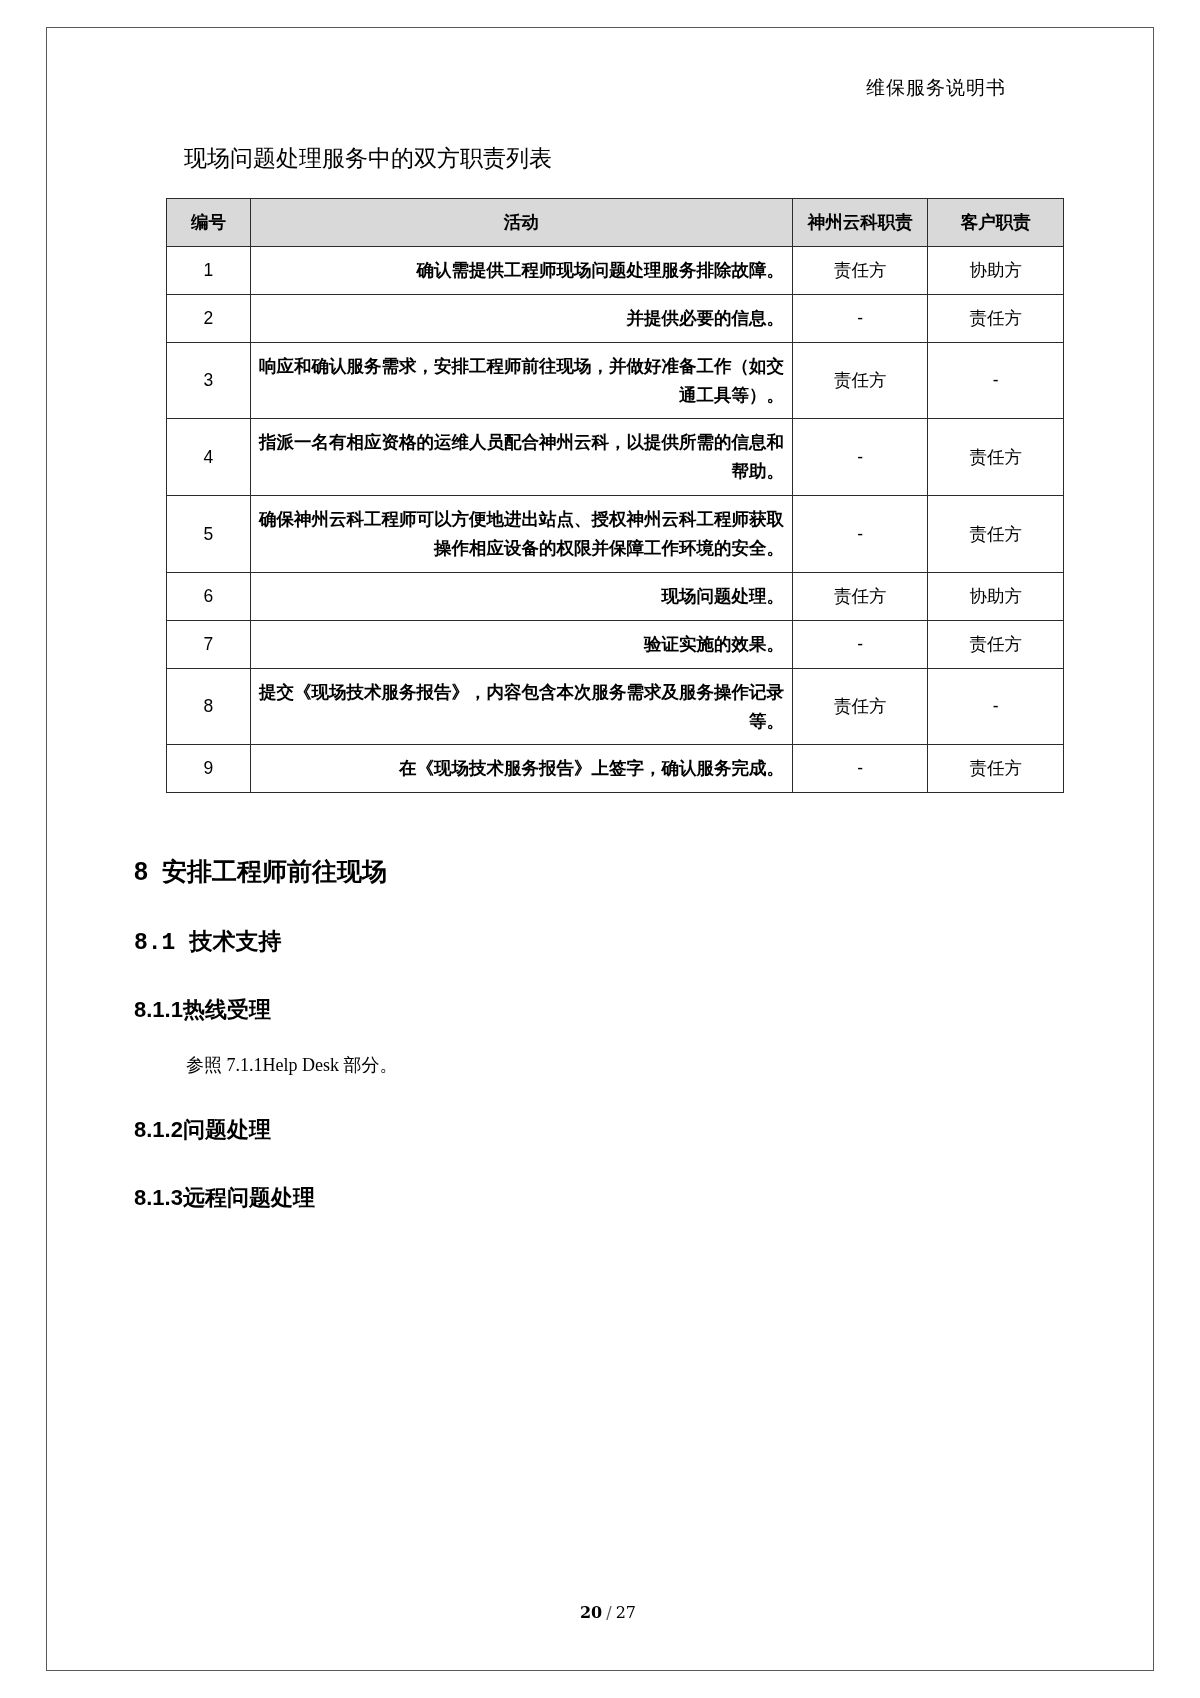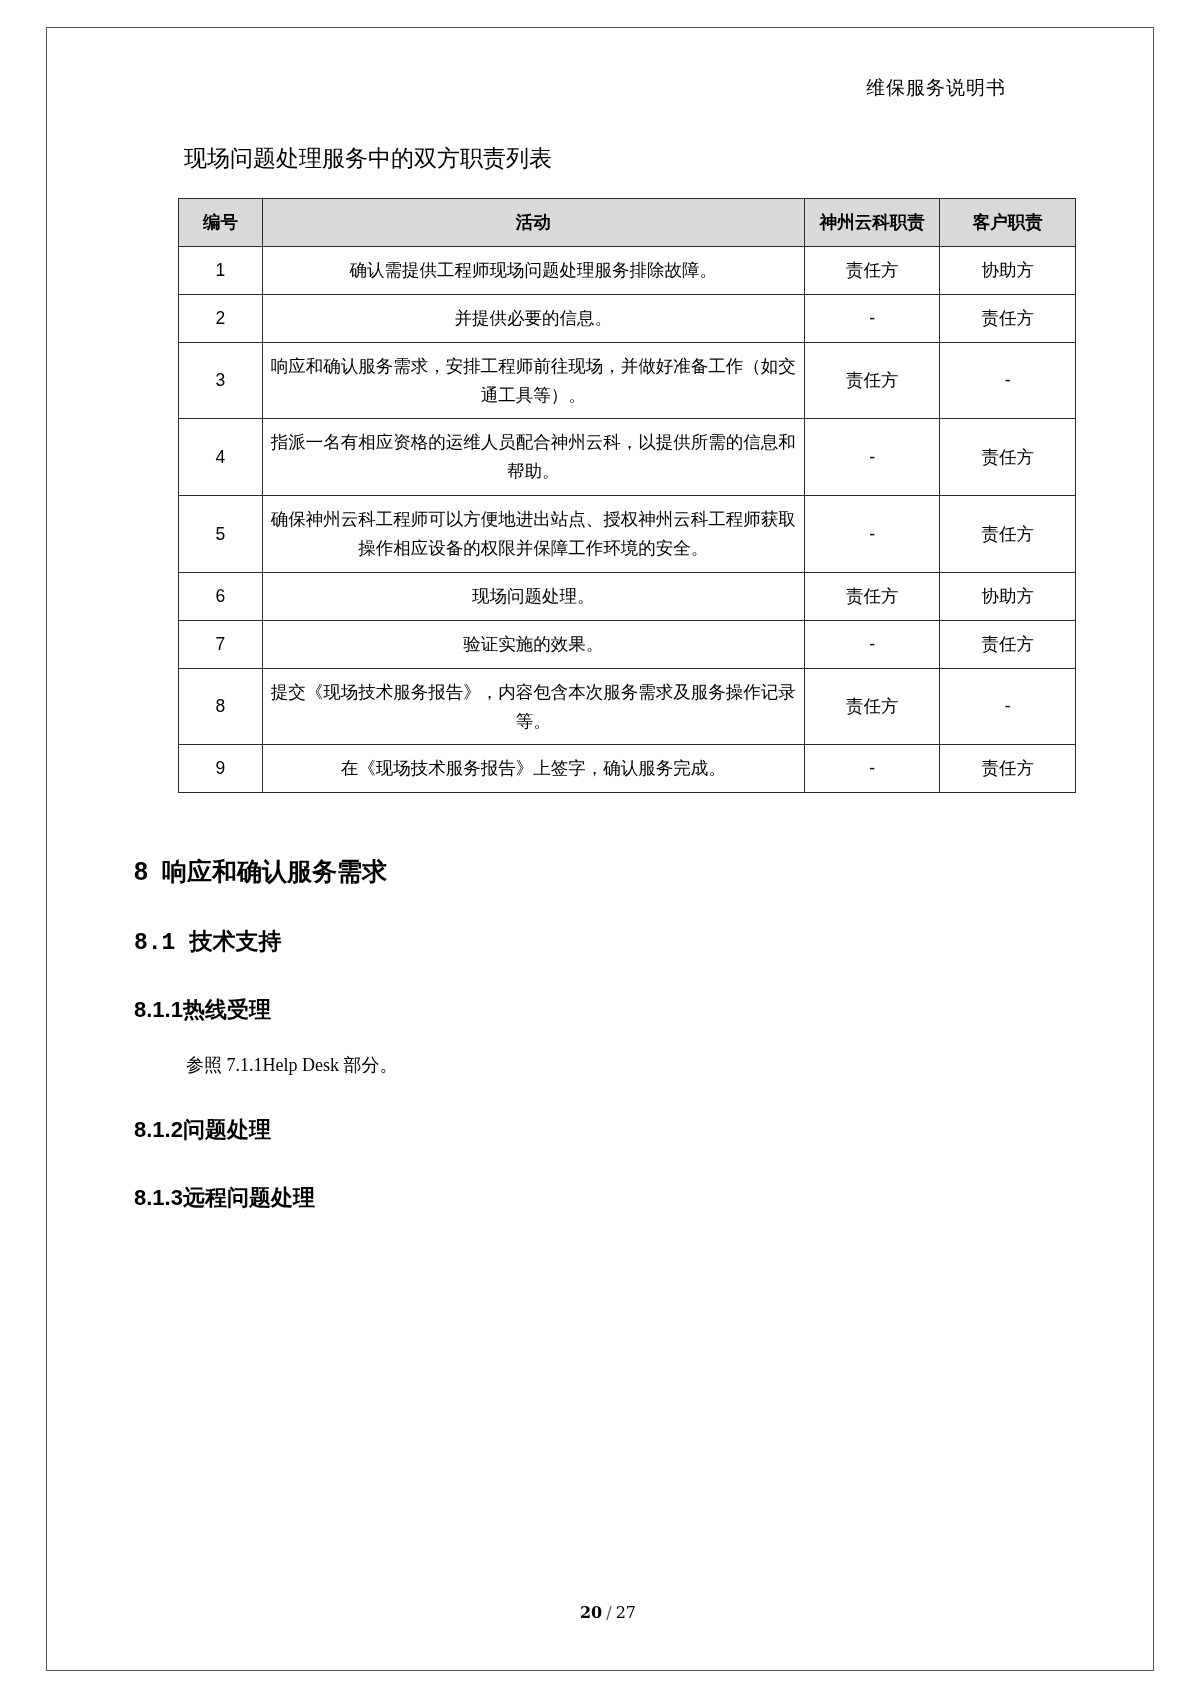--- a/index.html
+++ b/index.html
@@ -50,21 +50,21 @@
   .intro-line {
     margin-top: 42px;
     margin-left: 18px;
     font-size: 23px;
     color: #000;
     font-family: "Liberation Sans", sans-serif;
   }
 
   table.resp {
     margin-top: 24px;
-    margin-left: 12px;
+    margin-left: 0px;
     border-collapse: collapse;
     width: 898px;
     table-layout: fixed;
   }
   table.resp th, table.resp td {
     border: 1px solid #2b2b2b;
     font-size: 17.5px;
     color: #000;
     padding: 9px 8px;
     line-height: 1.65;
@@ -73,21 +73,21 @@
   table.resp thead th {
     background: #d9d9d9;
     font-weight: bold;
     text-align: center;
   }
   .col-no { width: 68px; }
   .col-act { width: 440px; }
   .col-sz { width: 110px; }
   .col-cu { width: 110px; }
   td.c { text-align: center; }
-  td.l { text-align: center; padding-left: 14px; padding-right: 10px;}
+  td.l { text-align: right; padding-left: 14px; padding-right: 10px; font-weight: bold;}
 
   h2.sec {
     font-size: 25px;
     font-weight: bold;
     margin: 62px 0 0 -32px;
     color: #000;
   }
   h2.sec .num { margin-right: 14px; }
   h3.sec {
     font-size: 23px;
@@ -209,21 +209,21 @@
         <tr>
           <td class="c">9</td>
           <td class="l">在《现场技术服务报告》上签字，确认服务完成。</td>
           <td class="c">-</td>
           <td class="c">责任方</td>
         </tr>
       </tbody>
     </table>
 
     <h2 class="sec">
-      <span class="num">8</span><span>响应和确认服务需求</span>
+      <span class="num">8</span><span>安排工程师前往现场</span>
     </h2>
 
     <h3 class="sec">
       <span class="num">8.1</span><span>技术支持</span>
     </h3>
 
     <h4 class="sec">
       <span class="num">8.1.1</span><span>热线受理</span>
     </h4>
 

